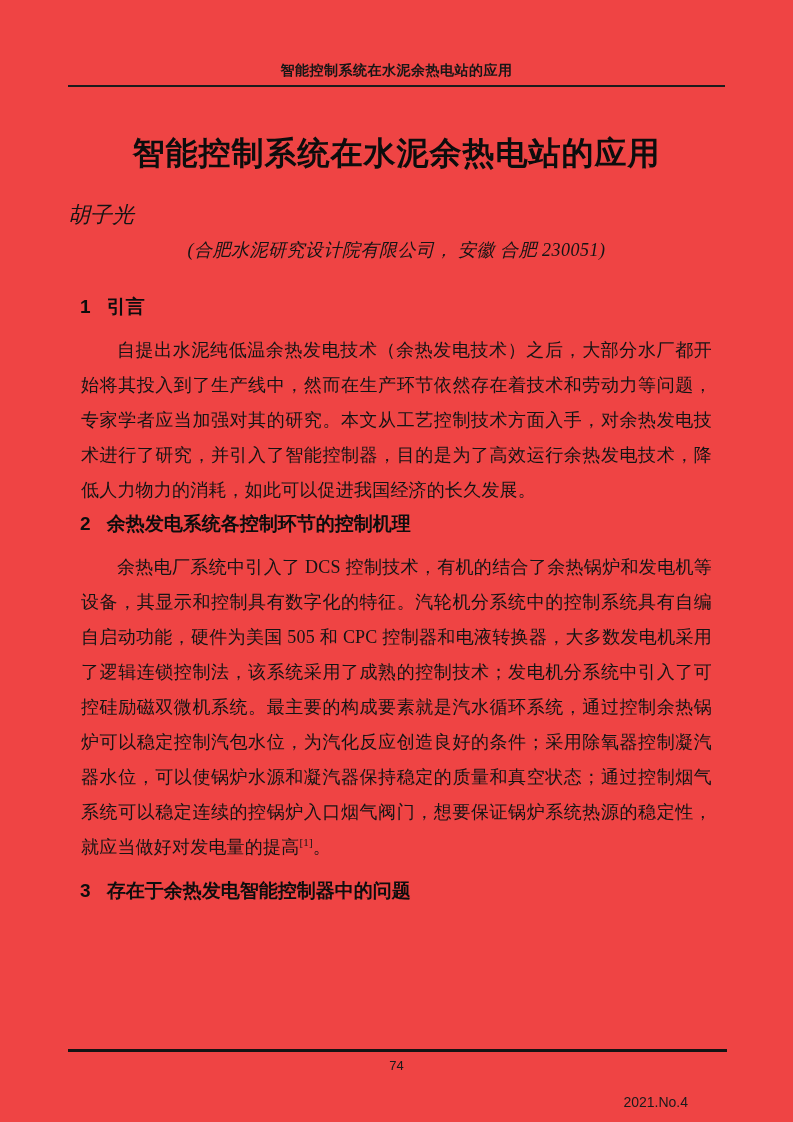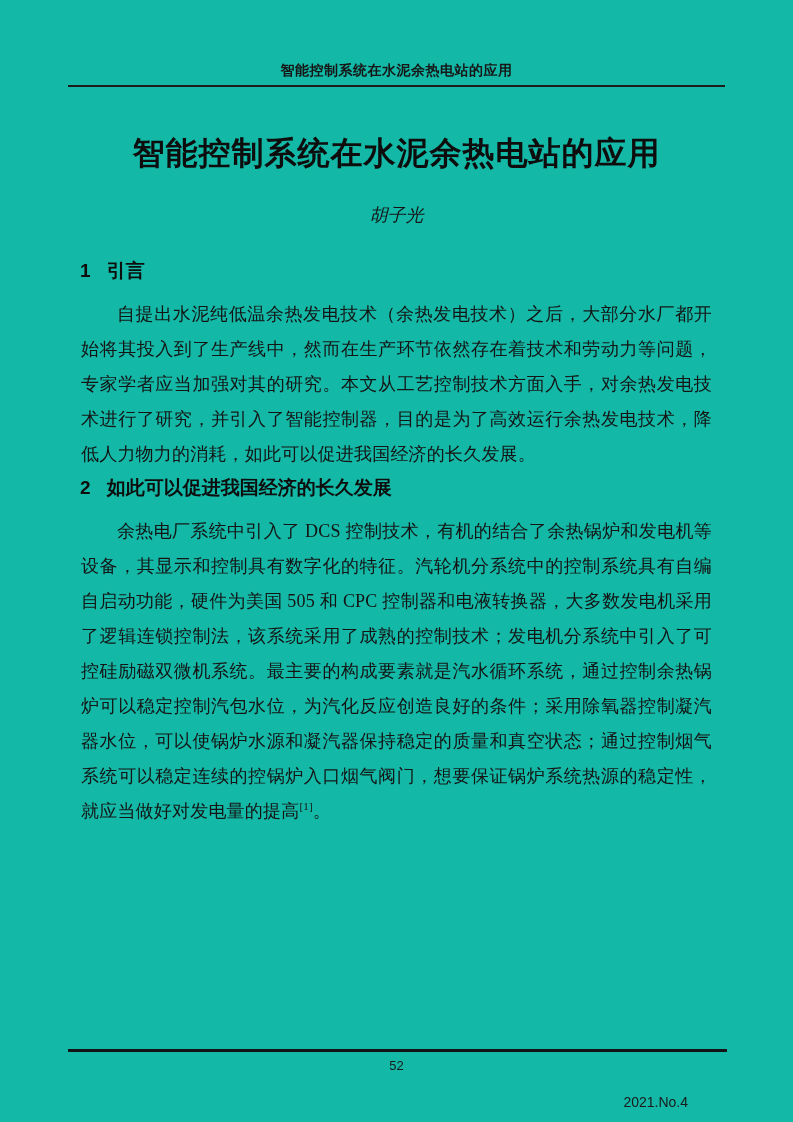--- a/index.html
+++ b/index.html
@@ -1,34 +1,34 @@
 <!DOCTYPE html>
 <html lang="zh"><head>
 <meta charset="utf-8">
 <style>
   html,body{margin:0;padding:0;background:#e8e8e8;}
   .page{
-    width:793px;height:1122px;background:#14b8a6;position:relative;
+    width:793px;height:1122px;background:#ef4444;position:relative;
     margin:0 auto;box-sizing:border-box;padding:0 68px;overflow:hidden;
     color:#111;font-family:"Liberation Serif","DejaVu Serif",serif;
   }
   .running-header{
     padding-top:62px;text-align:center;
     font-size:14px;font-weight:600;letter-spacing:.5px;color:#161616;
     line-height:18px;
   }
   .header-rule{margin-top:5px;height:2px;background:#1c1c1c;}
   .article-title{
     margin:46px 0 0;text-align:center;
     font-family:"Liberation Sans","DejaVu Sans",sans-serif;
     font-size:32px;font-weight:700;line-height:40px;color:#0d0d0d;
     letter-spacing:1px;
   }
   .author-line{
-    margin-top:30px;text-align:center;font-size:18px;line-height:24px;
+    margin-top:30px;font-size:22px;line-height:24px;
     font-style:italic;color:#141414;
   }
   .affiliation-line{
     margin-top:10px;text-align:center;font-size:18px;line-height:26px;
     font-style:italic;color:#141414;letter-spacing:.5px;
   }
   .sec-heading{
     font-family:"Liberation Sans","DejaVu Sans",sans-serif;
     font-size:19px;font-weight:700;line-height:28px;color:#0d0d0d;
     margin:12px;
@@ -63,34 +63,36 @@
 <div class="page">
 
   <div class="running-header">智能控制系统在水泥余热电站的应用</div>
 
   <div class="header-rule"></div>
 
   <h1 class="article-title">智能控制系统在水泥余热电站的应用</h1>
 
   <div class="author-line">胡子光</div>
 
+  <div class="affiliation-line">(合肥水泥研究设计院有限公司， 安徽 合肥 230051)</div>
 
   <div>
       <section class="section section-1">
         <h2 class="sec-heading"><span class="sec-num">1</span><span>引言</span></h2>
         <p class="body-par">自提出水泥纯低温余热发电技术（余热发电技术）之后，大部分水厂都开始将其投入到了生产线中，然而在生产环节依然存在着技术和劳动力等问题，专家学者应当加强对其的研究。本文从工艺控制技术方面入手，对余热发电技术进行了研究，并引入了智能控制器，目的是为了高效运行余热发电技术，降低人力物力的消耗，如此可以促进我国经济的长久发展。</p>
       </section>
       <section class="section section-2">
-        <h2 class="sec-heading"><span class="sec-num">2</span><span>如此可以促进我国经济的长久发展</span></h2>
+        <h2 class="sec-heading"><span class="sec-num">2</span><span>余热发电系统各控制环节的控制机理</span></h2>
         <p class="body-par">余热电厂系统中引入了 DCS 控制技术，有机的结合了余热锅炉和发电机等设备，其显示和控制具有数字化的特征。汽轮机分系统中的控制系统具有自编自启动功能，硬件为美国 505 和 CPC 控制器和电液转换器，大多数发电机采用了逻辑连锁控制法，该系统采用了成熟的控制技术；发电机分系统中引入了可控硅励磁双微机系统。最主要的构成要素就是汽水循环系统，通过控制余热锅炉可以稳定控制汽包水位，为汽化反应创造良好的条件；采用除氧器控制凝汽器水位，可以使锅炉水源和凝汽器保持稳定的质量和真空状态；通过控制烟气系统可以稳定连续的控锅炉入口烟气阀门，想要保证锅炉系统热源的稳定性，就应当做好对发电量的提高<sup>[1]</sup>。</p>
       </section>
       <section class="section section-3">
+        <h2 class="sec-heading"><span class="sec-num">3</span><span>存在于余热发电智能控制器中的问题</span></h2>
       </section>
     </div>
 
   <div class="footer-rule"></div>
 
   <div class="footer-row">
-    <span class="page-number">52</span>
+    <span class="page-number">74</span>
     <span class="issue-label">2021.No.4</span>
   </div>
 
 </div>
 
 </body></html>

